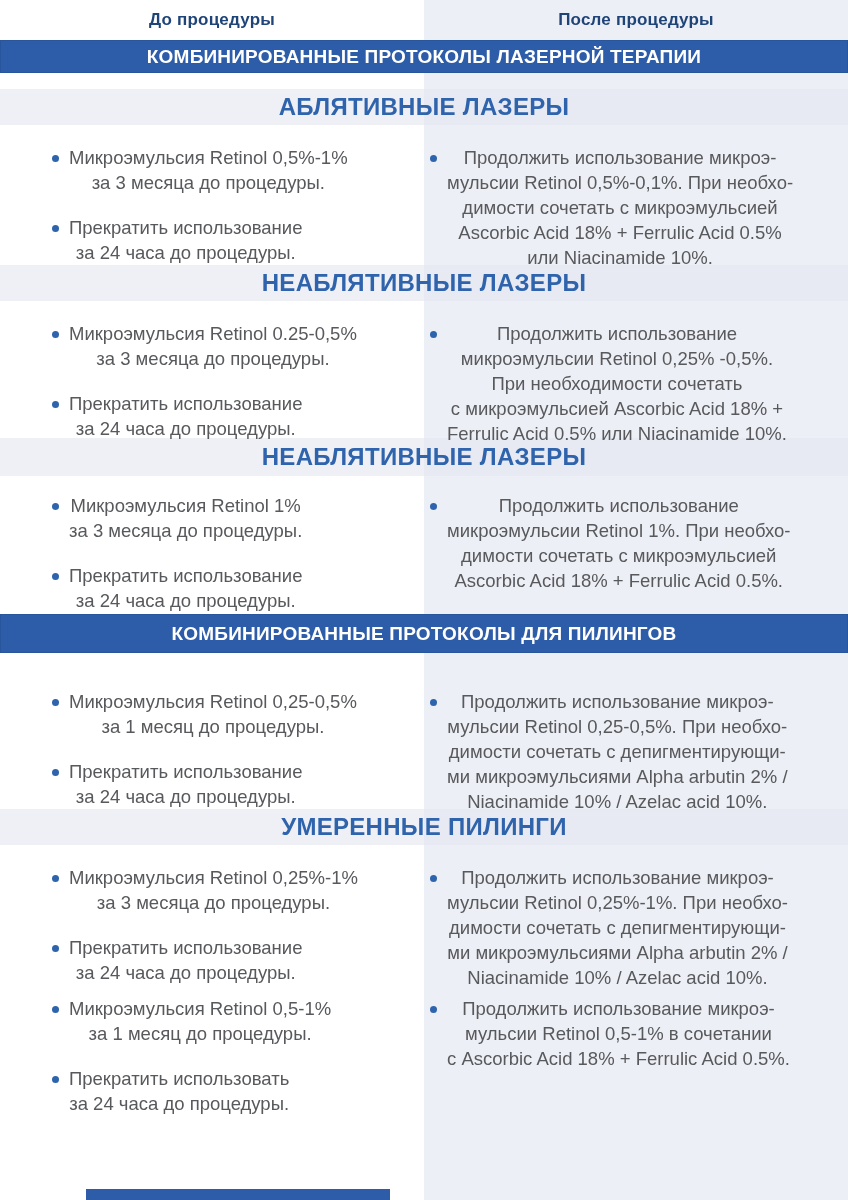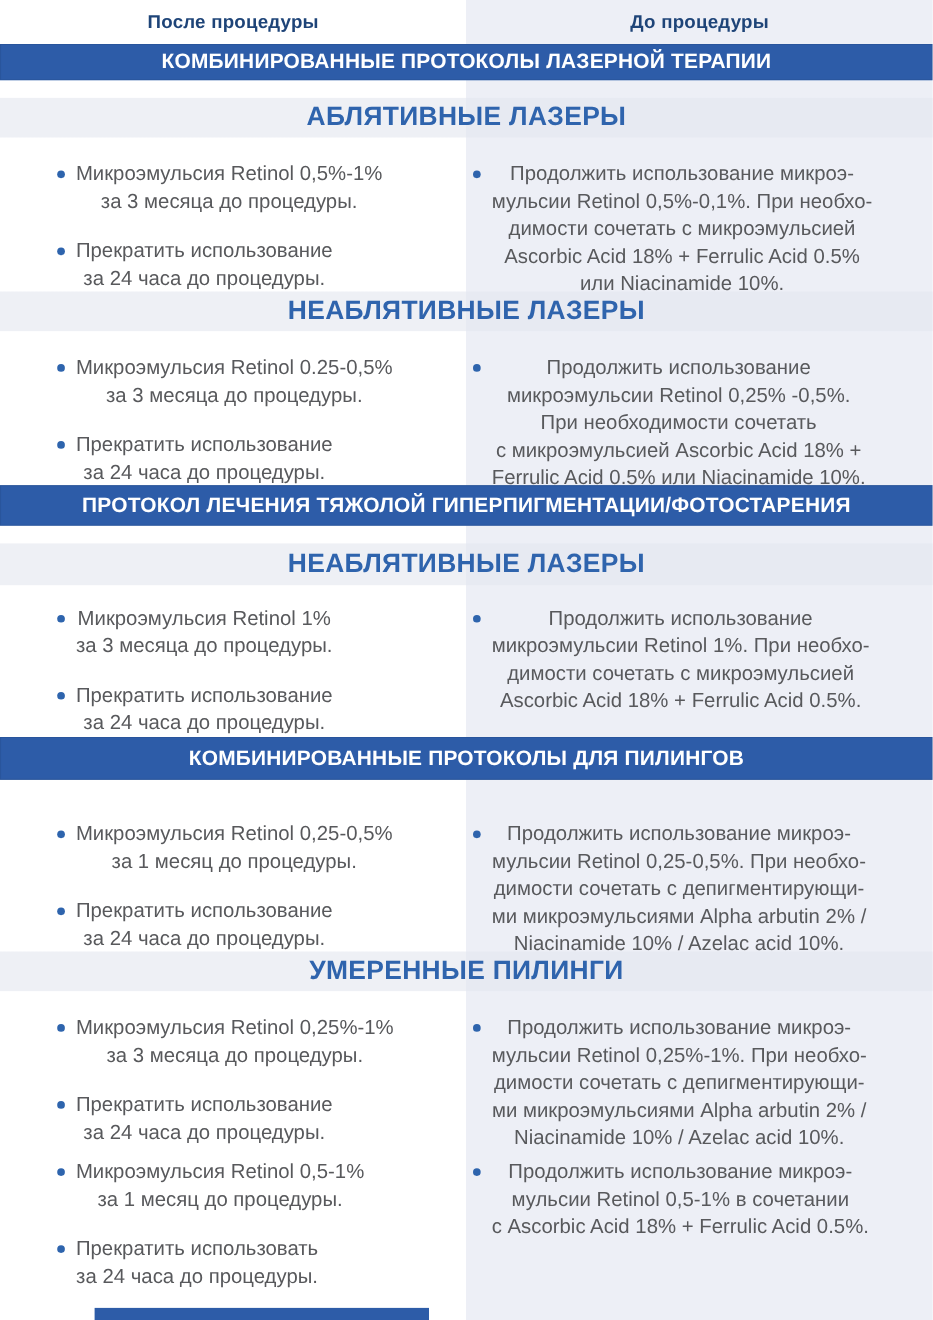--- a/index.html
+++ b/index.html
@@ -58,22 +58,22 @@
     position:absolute; left:86px; bottom:0;
     width:304px; height:11px; background:#2d5ca8;
   }
 </style>
 </head>
 <body>
 
 <div class="page">
 
   <div class="col-headers">
+    <div class="col-h">До процедуры</div>
     <div class="col-h">После процедуры</div>
-    <div class="col-h">До процедуры</div>
   </div>
 
   <div class="banner">КОМБИНИРОВАННЫЕ ПРОТОКОЛЫ ЛАЗЕРНОЙ ТЕРАПИИ</div>
 
   <div class="band">АБЛЯТИВНЫЕ ЛАЗЕРЫ</div>
   <div class="row row-1">
     <div class="cell before">
       <ul>
         <li>
             <span class="dot"></span>
@@ -124,21 +124,20 @@
             <span class="txt">Продолжить использование
 микроэмульсии Retinol 0,25% -0,5%.
 При необходимости сочетать
 с микроэмульсией Ascorbic Acid 18% +
 Ferrulic Acid 0.5% или Niacinamide 10%.</span>
           </li>
       </ul>
     </div>
   </div>
 
-  <div class="banner gap3">ПРОТОКОЛ ЛЕЧЕНИЯ ТЯЖОЛОЙ ГИПЕРПИГМЕНТАЦИИ/ФОТОСТАРЕНИЯ</div>
 
   <div class="band h38">НЕАБЛЯТИВНЫЕ ЛАЗЕРЫ</div>
   <div class="row row-3">
     <div class="cell before">
       <ul>
         <li>
             <span class="dot"></span>
             <span class="txt">Микроэмульсия Retinol 1%
 за 3 месяца до процедуры.</span>
           </li>

